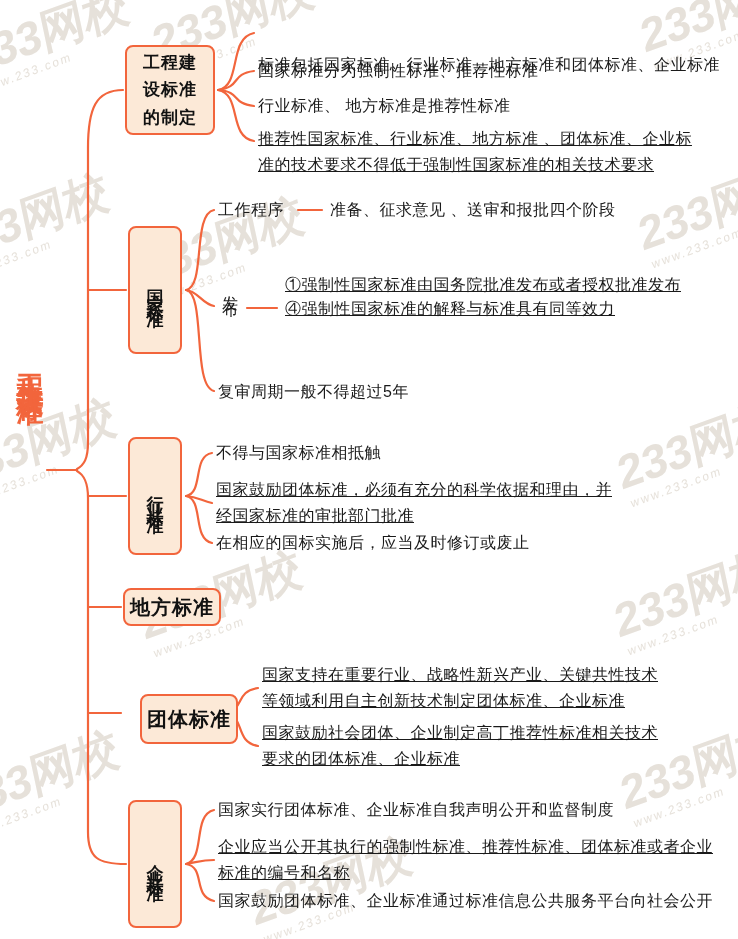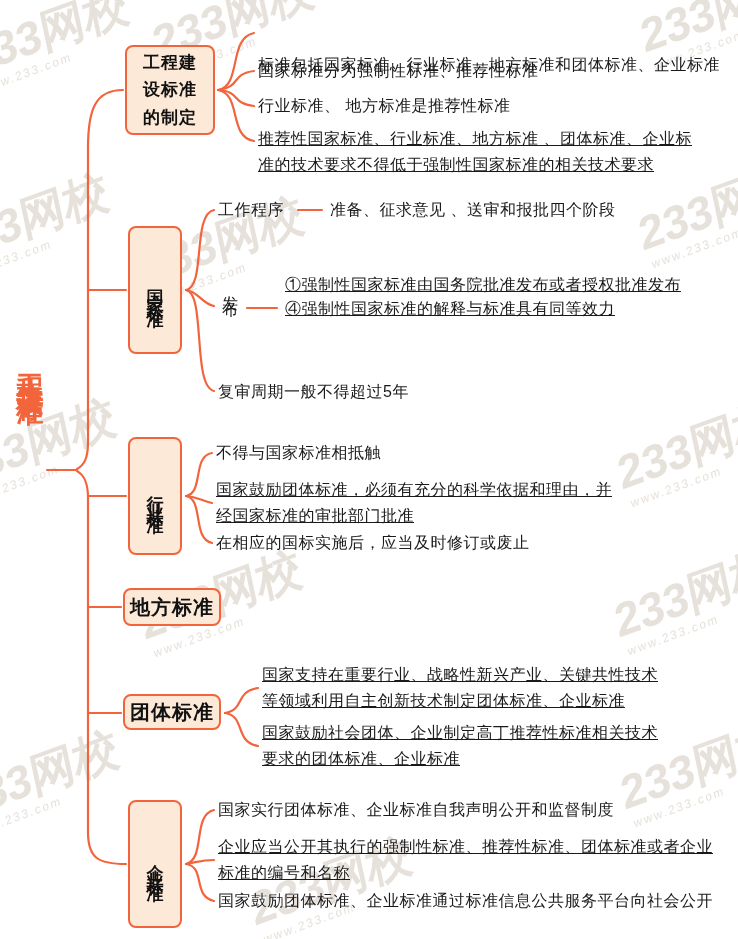--- a/index.html
+++ b/index.html
@@ -153,21 +153,21 @@
 </div>
 
 <div class="node" style="left:128px; top:437px; width:54px; height:118px;">
   <span class="vtext">行业标准</span>
 </div>
 
 <div class="node hline" style="left:123px; top:588px; width:98px; height:38px;">
   <span>地方标准</span>
 </div>
 
-<div class="node hline" style="left:123px; top:694px; width:98px; height:36px;">
+<div class="node hline" style="left:140px; top:694px; width:98px; height:50px;">
   <span>团体标准</span>
 </div>
 
 <div class="node" style="left:128px; top:800px; width:54px; height:128px;">
   <span class="vtext">企业标准</span>
 </div>
 
 <div class="leaf" style="left:258px; top:20px;margin-top:32px;">标准包括国家标准、行业标准、地方标准和团体标准、企业标准</div>
 <div class="leaf" style="left:258px; top:58px;">国家标准分为强制性标准、推荐性标准</div>
 <div class="leaf" style="left:258px; top:93px;">行业标准、 地方标准是推荐性标准</div>

